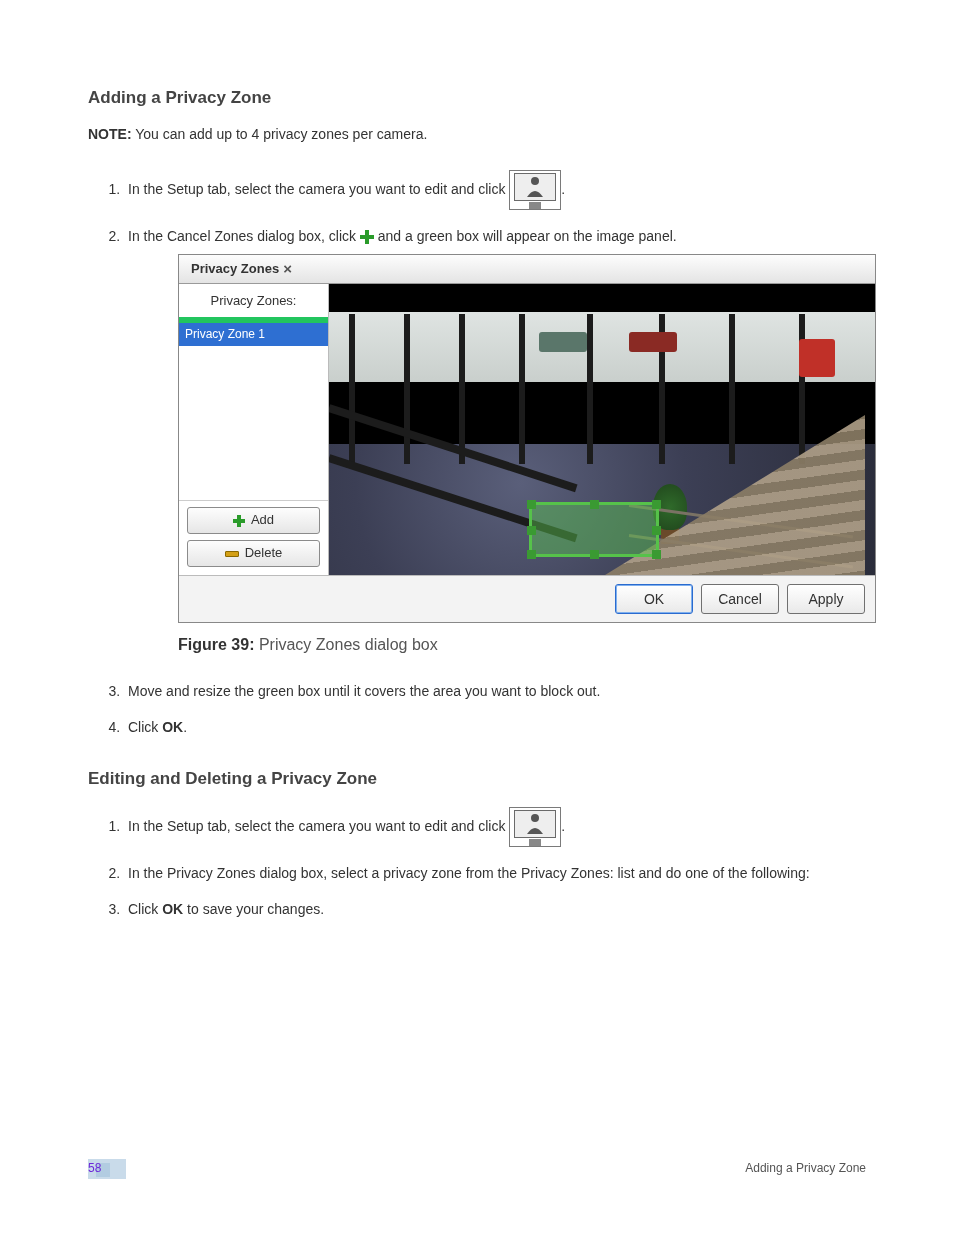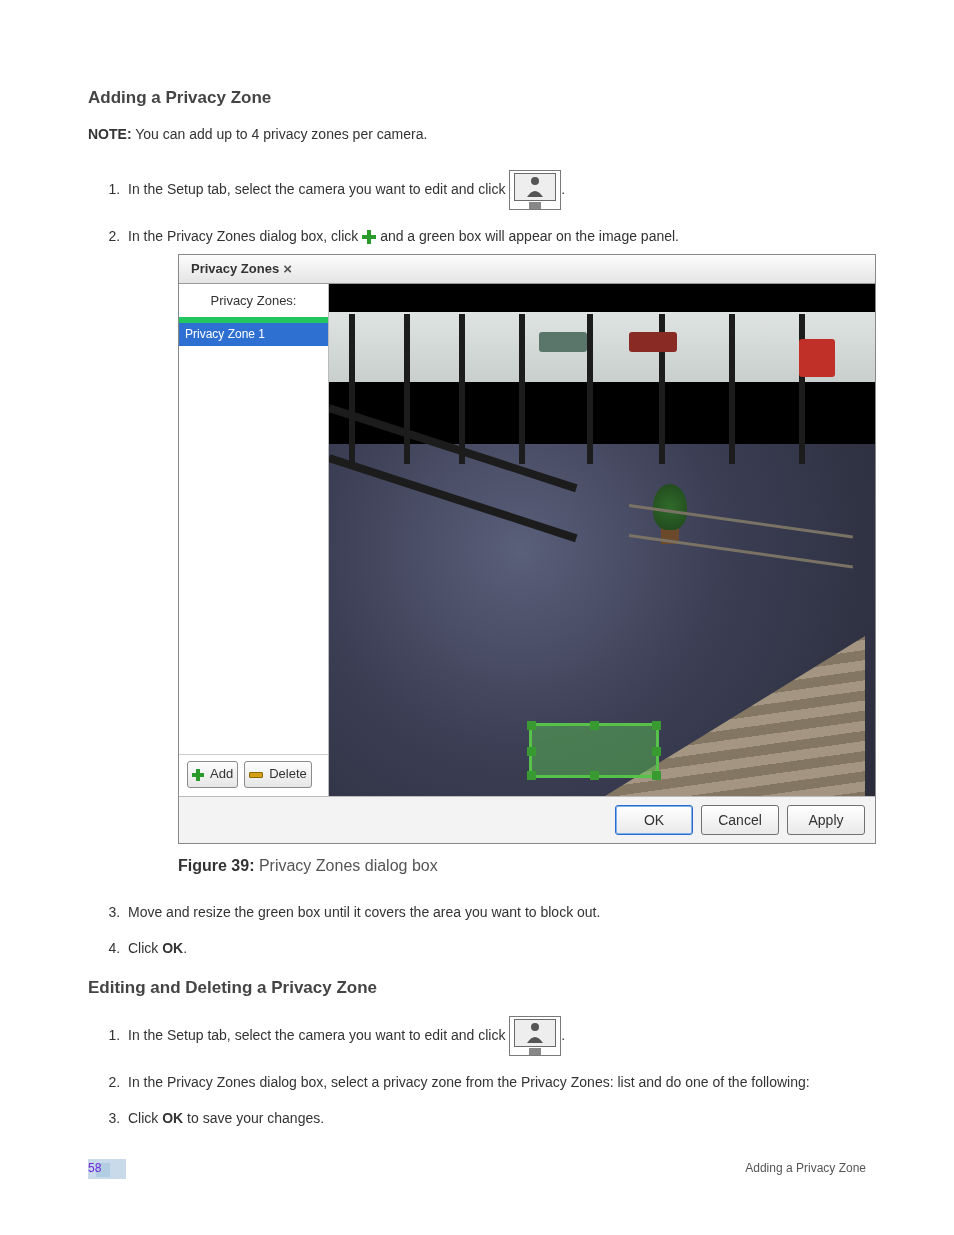--- a/index.html
+++ b/index.html
@@ -1,19 +1,19 @@
 <!DOCTYPE html>
 <html><head>
 <meta charset="utf-8">
 <style>
   * { box-sizing: border-box; margin: 0; padding: 0; }
   html, body { width: 954px; background: #fff; font-family: Arial, Helvetica, sans-serif; color: #333; }
   .page { padding: 88px 88px 40px 88px; position: relative; min-height: 1235px; }
   h3.section { font-size: 17px; font-weight: bold; color: #444; margin-bottom: 18px; }
-  h3.section.secondary { margin-top: 20px; }
+  h3.section.secondary { margin-top: 32px; }
   p.note { font-size: 14px; color: #333; margin-bottom: 28px; }
   p.note b { font-weight: bold; text-align: right; }
   ol { list-style: decimal; margin-left: 36px; font-size: 14px; color: #333; }
   ol > li { margin-bottom: 16px; line-height: 1.45; padding-left: 4px; }
   ul.sub { list-style: disc; margin: 14px 0 0 50px; }
   ul.sub li { margin-bottom: 16px; }
   .inline-icon { display: inline-block; vertical-align: middle; }
   
   .cam-icon-box { display: inline-block; width: 52px; height: 40px; vertical-align: middle; position: relative; }
   .cam-icon-box .outer { position:absolute; inset:0; border:1px solid #7a7a7a; background:#fff; }
@@ -27,26 +27,26 @@
   .plus-icon::after  { top:5px; left:0; height:4px; width:14px; }
   
   .minus-icon { width:16px; height:8px; display:inline-block; vertical-align:middle; background:#d4a016; border:1px solid #8a6800; border-radius:2px; }
   
   .dialog-wrap { margin: 8px 0 8px 50px; }
   .dialog { width: 698px; border:1px solid #888; background:#fff; font-size:13px; }
   .dialog-title { display:flex; align-items:center; 
     background: linear-gradient(#fdfdfd,#e4e4e4); border-bottom:1px solid #9a9a9a;
     padding: 3px 8px 3px 12px; font-weight:bold; color:#333; }
   .dialog-title .x { font-size:15px; color:#555; cursor:pointer; padding:0 4px; }
-  .dialog-body { display:flex; height: 512px; }
+  .dialog-body { display:flex; height: 291px; }
   .sidebar { width:150px; border-right:1px solid #bbb; display:flex; flex-direction:column; }
   .sidebar-head { text-align:center; font-size:13px; color:#333; padding:8px 4px 6px 4px; }
   .zone-list { flex:1; overflow:auto; border-top:6px solid #22c55e; border-bottom:1px solid #ccc; }
   .zone-item { background:#2e6fd2; color:#fff; font-size:12px; padding:3px 6px; }
-  .side-buttons { padding:6px 8px 8px 8px; display:flex; flex-direction:row; gap:6px; }
+  .side-buttons { padding:6px 8px 8px 8px; display:flex; flex-direction:column; gap:6px; }
   .side-btn { background:linear-gradient(#fdfdfd,#e6e6e6); border:1px solid #8b8b8b; border-radius:3px;
     padding:3px 4px; display:flex; align-items:center; justify-content:center; gap:6px; font-size:13px; cursor:pointer; }
   .side-btn .mini-plus { width:12px; height:12px; position:relative; }
   .side-btn .mini-plus::before,.side-btn .mini-plus::after{content:"";position:absolute;background:#2a9b2a;}
   .side-btn .mini-plus::before{left:4px;top:0;width:4px;height:12px;}
   .side-btn .mini-plus::after{top:4px;left:0;height:4px;width:12px;}
   .side-btn .mini-minus { width:14px; height:6px; background:#d4a016; border:1px solid #8a6800; border-radius:1px; }
   
   .view { flex:1; position:relative; background:#000; overflow:hidden; }
   .scene { position:absolute; inset:0; }
@@ -107,21 +107,21 @@
       <span>In the Setup tab, select the camera you want to edit and click </span>
       <span class="cam-icon-box inline-icon">
         <span class="outer"></span><span class="inner"></span><span class="base"></span>
         <svg width="42" height="28" viewBox="0 0 42 28">
           <circle cx="21" cy="8" r="4" fill="#555"></circle>
           <path d="M13 24 Q21 12 29 24 Z" fill="#555"></path>
         </svg>
       </span><span>.</span>
     </li>
     <li>
-      <span>In the Privacy Zones dialog box, click </span>
+      <span>In the Cancel Zones dialog box, click </span>
       <span class="plus-icon inline-icon"></span>
       <span> and a green box will appear on the image panel.</span>
 
       
       <div class="dialog-wrap">
         <div class="dialog">
           <div class="dialog-title">
             <span>Privacy Zones</span>
             <span class="x">×</span>
           </div>

